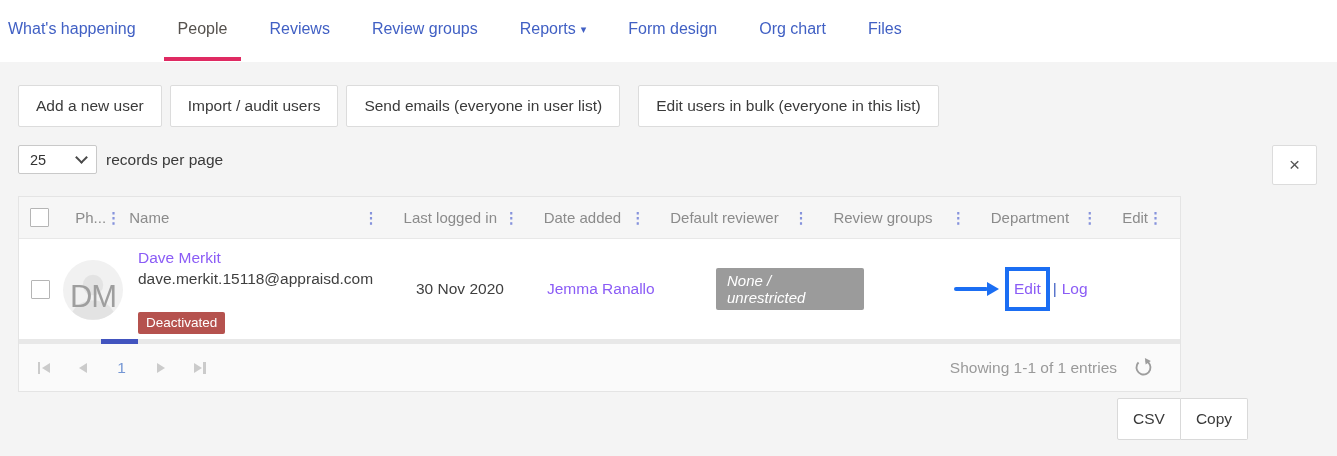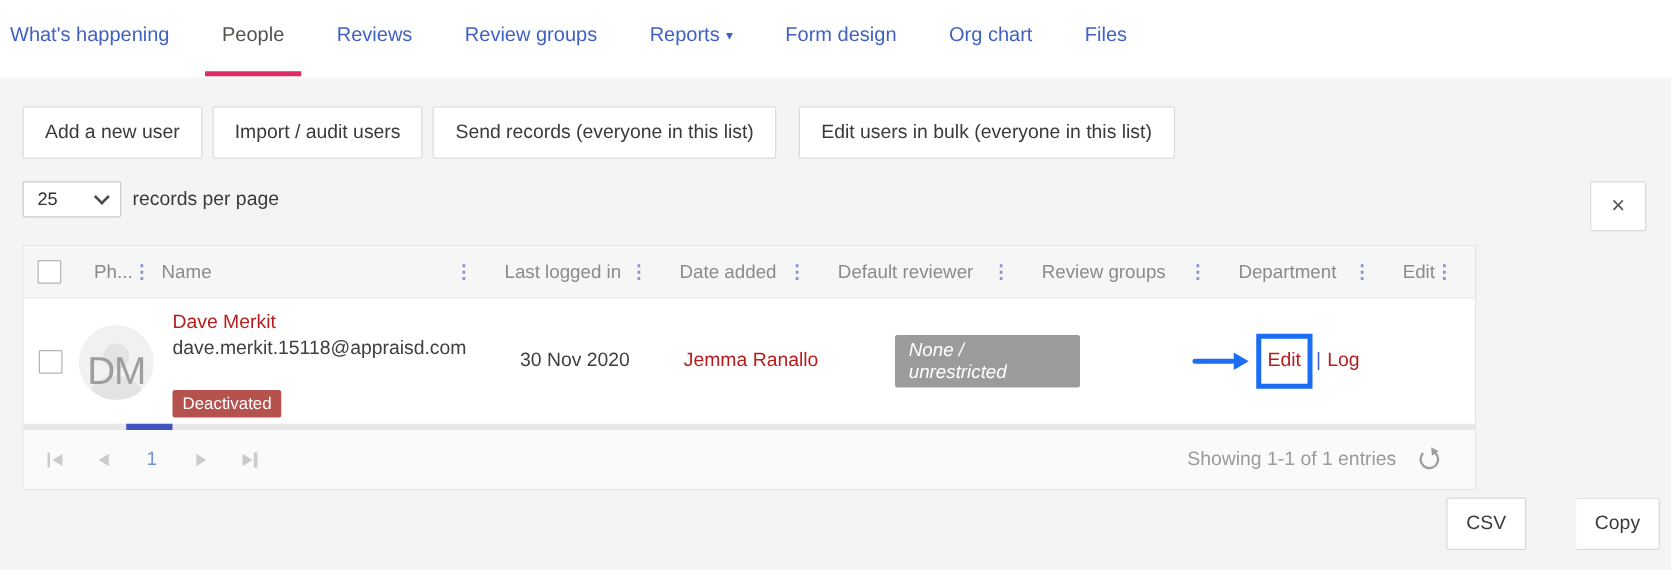--- a/index.html
+++ b/index.html
@@ -46,21 +46,21 @@
   .th { display:flex; align-items:center; justify-content:space-between; padding:0 10px 0 15px;
         font-size:15px; color:#8b8b8b; }
   .th.c0 { justify-content:center; padding:0; }
   .th.c2 { padding-left:8px; }
   .th.c8 { padding-right:17px; }
   .dots { color:#8693dc; font-size:15px; font-weight:bold; line-height:1; cursor:pointer; }
   .checkbox { width:19px; height:19px; background:#fff; border:1px solid #b5b5b5; border-radius:1px; cursor:pointer; }
   .td { display:flex; align-items:center; font-size:15.5px; color:#3f3f3f; padding-left:15px; }
   .td.c0 { justify-content:center; padding:0; }
   .td.c1 { padding:0; }
-  .link { color:#b91c1c; text-decoration:none; cursor:pointer; }
+  .link { color:#8b5cf6; text-decoration:none; cursor:pointer; }
 
   
   .avatar { width:60px; height:60px; border-radius:50%; background:#f1f1f1; position:relative;
             overflow:hidden; margin:2px 0 0 1px; }
   .avatar svg { position:absolute; top:6px; left:0; width:60px; height:60px; }
   .initials { position:absolute; left:0; right:0; top:19px; text-align:center;
               font-size:31px; color:#9e9e9e; letter-spacing:-1px; }
 
   
   .td.c2 { align-items:flex-start; padding-top:8px; }
@@ -96,21 +96,21 @@
   .pbar { width:2.5px; height:12px; background:#cbcbcb; }
   .pg .pbar + .tri-l, .pg .tri-r + .pbar { margin-left:1.5px; }
   .page-num { font-size:15.5px; color:#7496d4; }
   .foot-right { display:flex; align-items:center; }
   .showing { font-size:15.5px; color:#9a9a9a; }
   .refresh { margin-left:16px; cursor:pointer; display:flex; }
 
   
   .export { position:absolute; top:398px; left:1117px; display:flex; }
   .ebtn { height:42px; padding:0 15px; background:#fff; border:1px solid #d9d9d9; font-size:15.5px;
-          color:#3a3a3a; display:flex; align-items:center; cursor:pointer;margin-left:40px; }
+          color:#3a3a3a; display:flex; align-items:center; cursor:pointer; }
   .ebtn + .ebtn { border-left:none; }
   .ebtn:first-child { border-radius:2px 0 0 2px; }
   .ebtn:last-child { border-radius:0 2px 2px 0; }
 </style>
 </head>
 <body>
 
 <div class="screen">
 
   <div class="nav">
@@ -120,21 +120,21 @@
     <div class="nav-item">Review groups</div>
     <div class="nav-item"><span>Reports</span><span class="caret">▾</span></div>
     <div class="nav-item">Form design</div>
     <div class="nav-item">Org chart</div>
     <div class="nav-item">Files</div>
   </div>
 
   <div class="toolbar">
     <div class="btn">Add a new user</div>
     <div class="btn">Import / audit users</div>
-    <div class="btn">Send records (everyone in this list)</div>
+    <div class="btn">Send emails (everyone in user list)</div>
     <div class="btn gap-left">Edit users in bulk (everyone in this list)</div>
   </div>
 
   <div class="records">
     <div class="select">
       <span>25</span>
       <span class="chev"></span>
     </div>
     <span class="records-label">records per page</span>
   </div>

